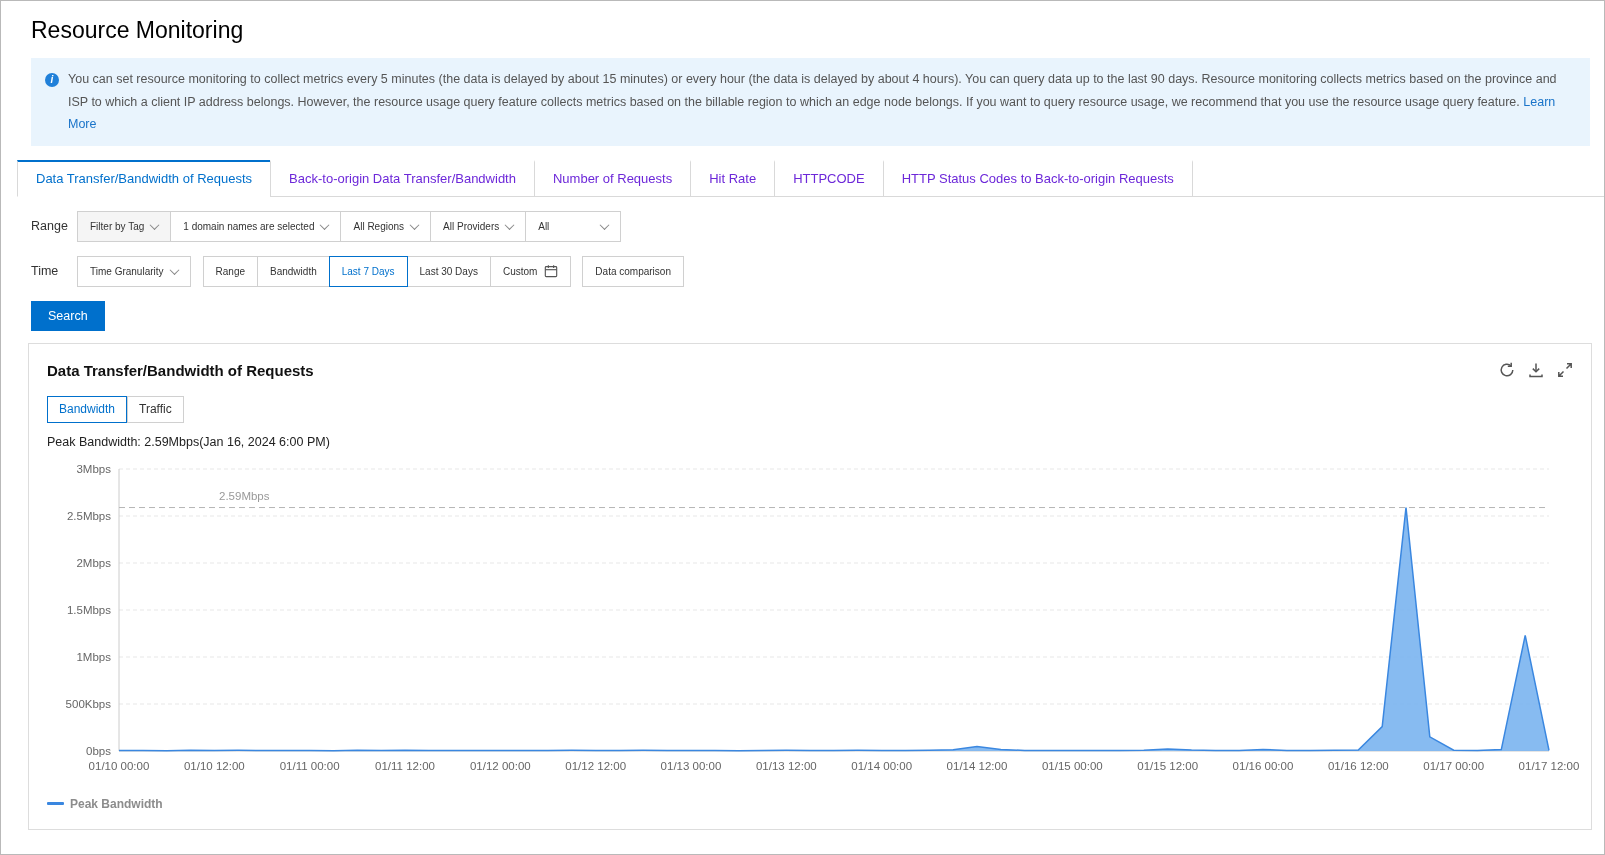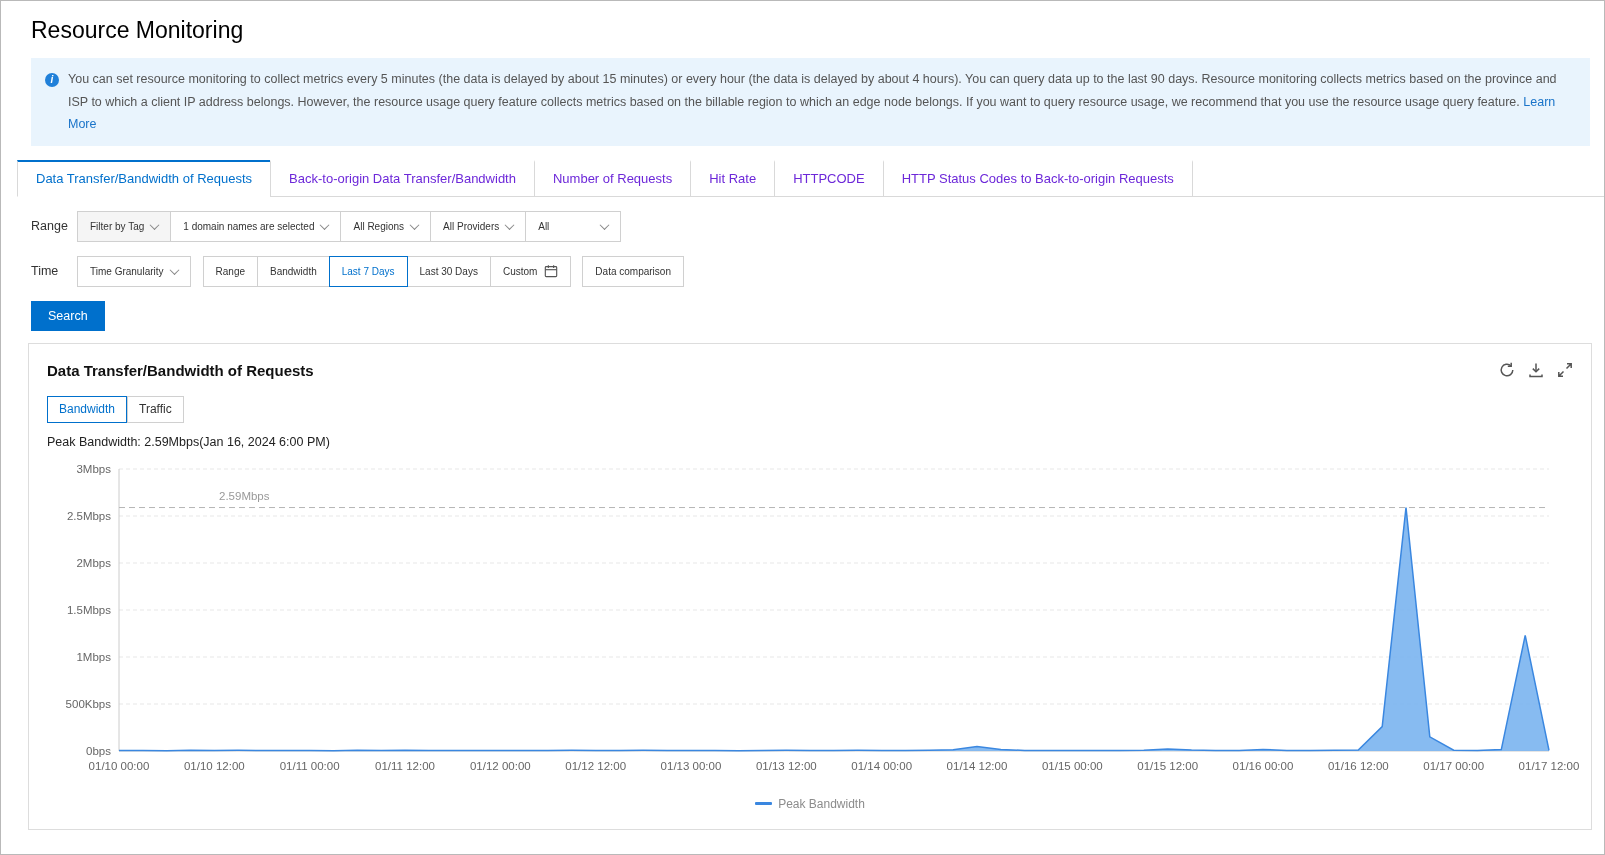--- a/index.html
+++ b/index.html
@@ -93,22 +93,22 @@
   .panel-header { display: flex; align-items: center; justify-content: space-between; }
   .panel-title { font-size: 15px; font-weight: 700; color: #111; }
   .panel-icons { display: flex; gap: 13px; color: #555; }
   .icon-btn { cursor: pointer; background: none; border: none; color: #555; padding: 0; line-height: 0; }
   .toggle-group { margin-top: 17px; display: flex; }
   .toggle-group .btn { height: 27px; padding: 0 11px; font-size: 12px; }
   .peak-text { margin-top: 12px; font-size: 12.5px; color: #222; }
   .chart-wrap { margin-top: 6px; }
   svg text { font-family: "Liberation Sans", sans-serif; }
   .legend {
-    display: flex; align-items: center; justify-content: center;
-    gap: 6px; padding: 8px 0 10px 0;
+    display: flex; align-items: center; justify-content: flex-start;
+    gap: 6px; padding: 8px 0 10px 0; font-weight: bold;
   }
   .legend-marker { width: 17px; height: 3px; background: #3a87e0; border-radius: 1px; }
   .legend-label { font-size: 12px; color: #8c8c8c; }
 </style>
 </head>
 <body>
 
 <div class="page">
 
   <div class="page-title">Resource Monitoring</div>

